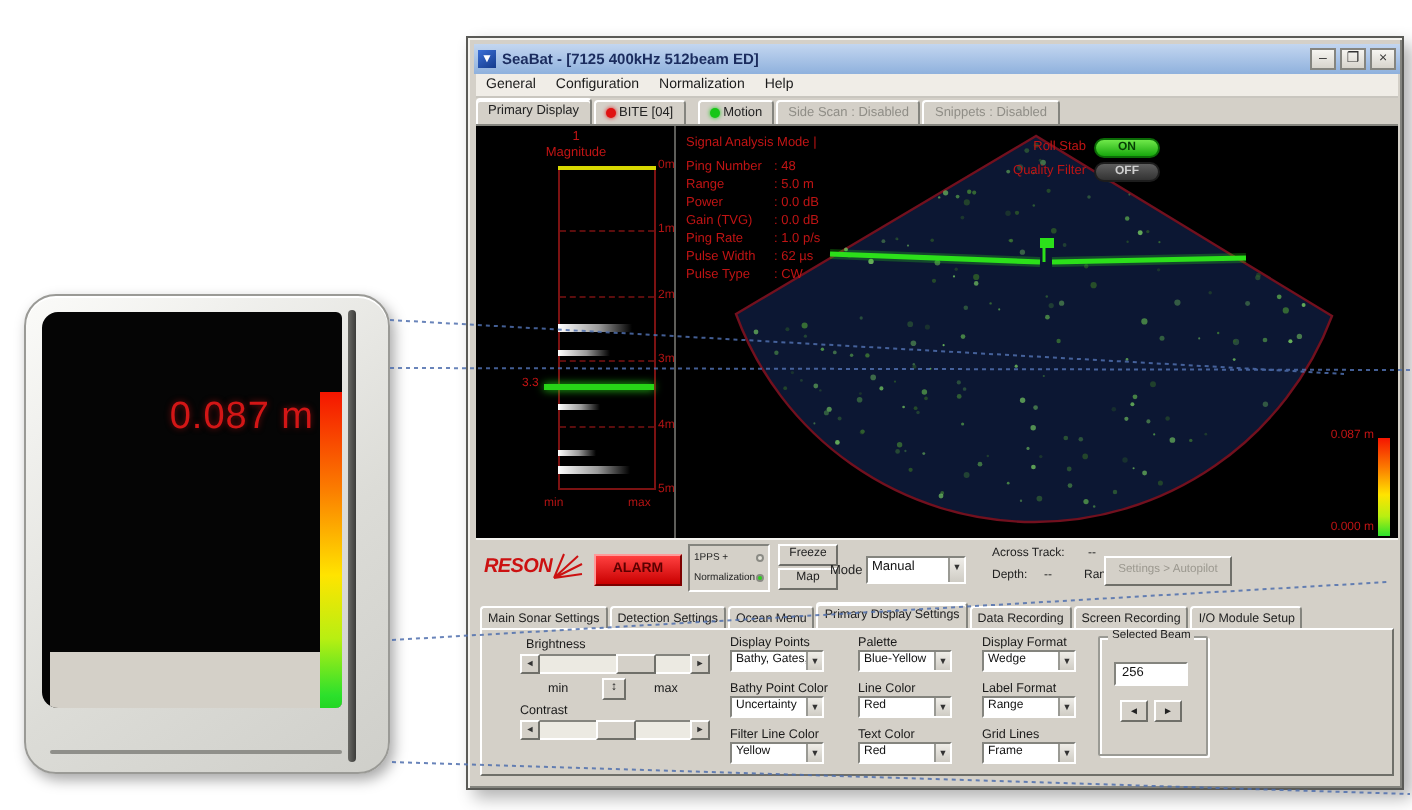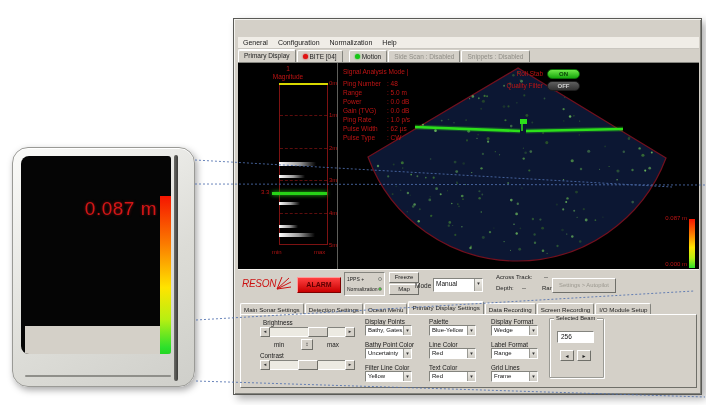--- a/index.html
+++ b/index.html
@@ -65,21 +65,21 @@
   .pill{width:33px;height:10px;border-radius:5px;font-size:6px;font-weight:bold;text-align:center;line-height:9px;}
   .pill.on{background:linear-gradient(180deg,#6fe84a,#17a80d);border:1px solid #0b6b06;color:#073f05;}
   .pill.off{background:linear-gradient(180deg,#5e5e5e,#333);border:1px solid #1d1d1d;color:#cfcfcf;}
   .cbar{position:absolute;left:451px;top:156px;width:6px;height:49px;
     background:linear-gradient(180deg,#f51500 0%,#fb7a00 30%,#ffe400 58%,#b8ef12 80%,#2ce02c 100%);}
   .cbar-lbl{position:absolute;left:389px;width:60px;text-align:right;color:#c01414;font-size:6px;}
 
   
   .statusbar{position:absolute;left:4px;top:250px;width:461px;height:28px;background:#d4d0c8;border-top:1px solid #f5f4f0;}
   .reson{position:absolute;left:4px;top:6px;display:flex;align-items:center;}
-  .reson-text{color:#cc1111;font-weight:normal;font-style:italic;font-size:10px;letter-spacing:-0.3px;}
+  .reson-text{color:#cc1111;font-weight:bold;font-style:italic;font-size:10px;letter-spacing:-0.3px;}
   .alarm-btn{position:absolute;left:59px;top:7px;width:44px;height:16px;background:linear-gradient(180deg,#ff4040,#c90000);
     border:1px solid;border-color:#ff9a9a #7d0000 #7d0000 #ff9a9a;color:#5c0000;font-weight:bold;font-size:7px;text-align:center;line-height:14px;}
   .ind-panel{position:absolute;left:106px;top:2px;width:41px;height:24px;border:1px solid;border-color:#84847e #fff #fff #84847e;padding:1px 2px;}
   .ind-row{display:flex;align-items:center;justify-content:space-between;height:10px;}
   .ind-row span{font-size:5px;color:#222;white-space:nowrap;}
   .ind-dot{width:4px;height:4px;border-radius:50%;border:1px solid #8a8a84;}
   .ind-dot.gray{background:#e4e2da;}
   .ind-dot.green{background:#2dd01e;}
   .sbtn2{position:absolute;left:151px;width:30px;height:11px;background:#d4d0c8;border:1px solid;border-color:#fff #6f6f69 #6f6f69 #fff;
     font-size:6px;color:#222;text-align:center;line-height:9px;}
@@ -126,20 +126,29 @@
       <div class="dev-val top">0.087 m</div>
       <div class="dev-val bottom">0.000 m</div>
       <div class="dev-colorbar"></div>
     </div>
     <div class="device-bezel"></div>
     <div class="device-bottom-line"></div>
   </div>
 
   <div class="win">
 
+    <div class="titlebar">
+      <div class="app-icon">
+          <span>▼</span>
+        </div>
+      <div class="title-text">SeaBat - [7125 400kHz 512beam ED]</div>
+      <div class="winbtn">–</div>
+      <div class="winbtn">❐</div>
+      <div class="winbtn">×</div>
+    </div>
 
     <div class="menubar">
       <span class="menu-item">General</span>
       <span class="menu-item">Configuration</span>
       <span class="menu-item">Normalization</span>
       <span class="menu-item">Help</span>
     </div>
 
     <div class="tabrow">
       <div class="wtab active">

